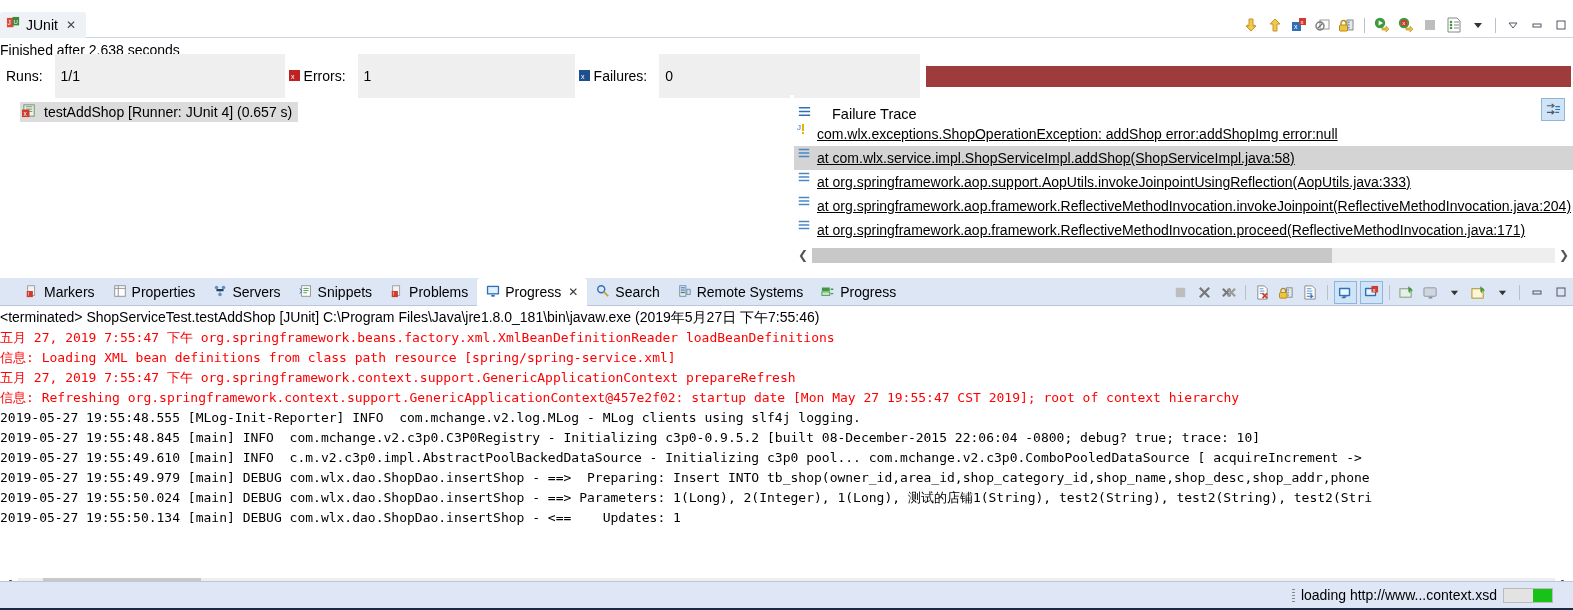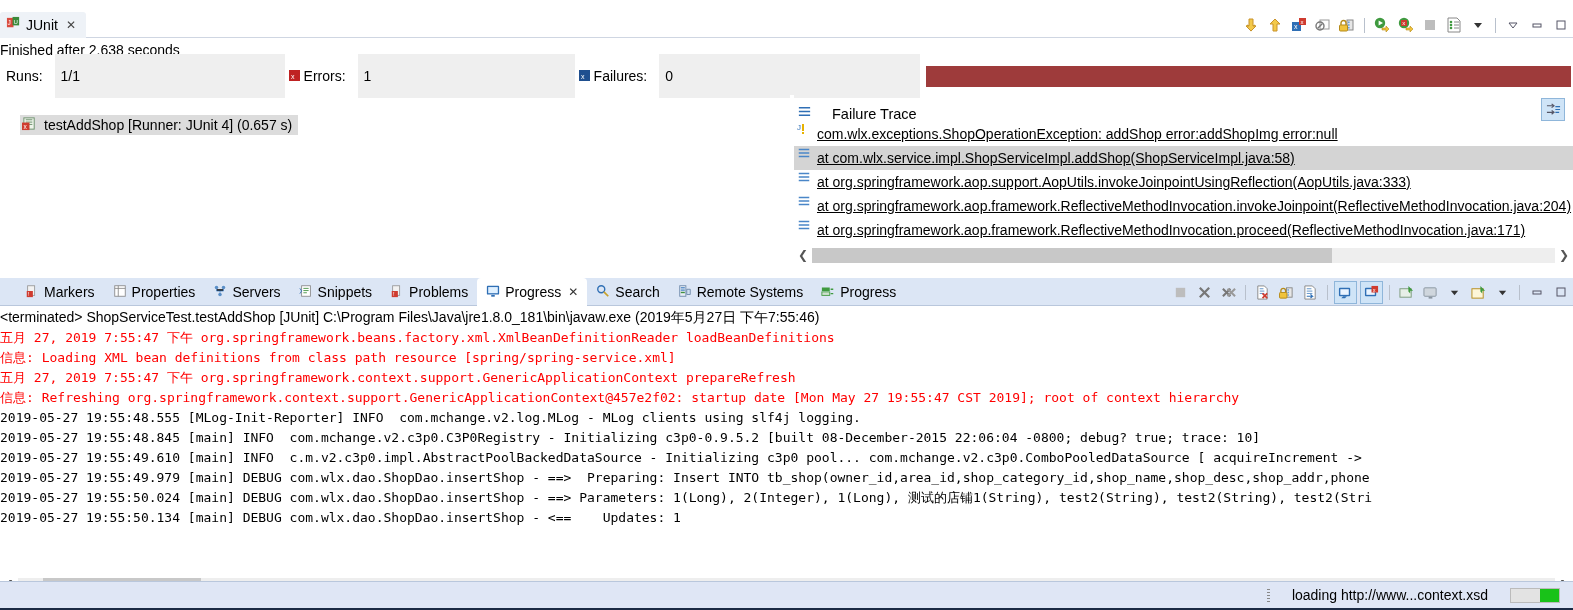--- a/index.html
+++ b/index.html
@@ -36,21 +36,21 @@
   .counters{display:flex;align-items:center;height:26px;margin-top:3px;padding-left:2px;gap:0;}
   .cgroup{display:flex;align-items:center;height:22px;}
   .clabel{display:flex;align-items:center;gap:4px;font-size:14px;padding:0 12px 0 4px;white-space:nowrap;}
   .cbox{height:20px;background:#efefef;border:none;display:flex;align-items:center;padding:12px 6px;font-size:14px;}
   .progressbar{height:21px;background:#9e3b3b;flex:1;margin-left:6px;margin-right:2px;}
 
   .split{display:flex;height:auto;margin-top:6px;}
   .left-pane{width:790px;position:relative;}
   .tree-row{
     display:inline-flex;align-items:center;gap:7px;
-    margin-left:20px;margin-top:20px;padding:1px 6px 1px 2px;background:#dcdcdc;font-size:14px;
+    margin-left:20px;margin-top:7px;padding:1px 6px 1px 2px;background:#dcdcdc;font-size:14px;
   }
   .vsplit{width:3px;background:#ffffff;}
   .right-pane{flex:1;position:relative;border-left:1px solid #ffffff;}
   .ft-head{display:flex;align-items:flex-end;gap:20px;height:27px;padding-left:3px;}
   .ft-head .ft-title{font-size:14.5px;}
   .ft-head-btn{position:absolute;right:8px;top:3px;width:22px;height:21px;background:#cfe4f7;border:1px solid #8fb6da;display:flex;align-items:center;justify-content:center;}
   .ft-list{font-size:14px;}
   .ft-row{display:flex;align-items:flex-start;gap:6px;height:24px;padding-left:3px;white-space:nowrap;overflow:hidden;}
   .ft-row.sel{background:#d4d4d4;}
   .ft-row .ftxt{line-height:24px;text-decoration:underline;}
@@ -76,21 +76,21 @@
   .cline.sys{font-family:"Liberation Sans", sans-serif;font-size:14px;color:#000;line-height:22px;}
   .cline.err{color:#ff0000;}
   .cline.blk{color:#000;}
 
   .cscroll{display:flex;align-items:center;height:18px;background:#fff;}
   .cs-track{flex:1;height:15px;background:#eeeeee;position:relative;}
   .cs-thumb{position:absolute;left:25px;top:0;height:15px;width:158px;background:#c8c8c8;}
 
   
   .statusbar{position:absolute;left:0;bottom:0;width:1573px;height:26px;background:#dfe6f5;border-top:1px solid #b9c7dc;border-bottom:2px solid #1b2a44;display:flex;align-items:center;}
-  .st-right{position:absolute;right:13px;display:flex;align-items:center;gap:22px;}
+  .st-right{position:absolute;right:20px;display:flex;align-items:center;gap:6px;}
   .st-grip{width:3px;height:13px;background:repeating-linear-gradient(#888 0 1px, transparent 1px 3px);}
   .st-text{font-size:14px;color:#000;}
   .st-prog{width:48px;height:13px;background:#e3e3e3;border:1px solid #bbb;position:relative;}
   .st-prog i{position:absolute;right:0;top:0;height:100%;width:40%;background:#19c219;}
 
   .ico{display:inline-block;vertical-align:middle;}
 </style>
 </head>
 <body>
 

